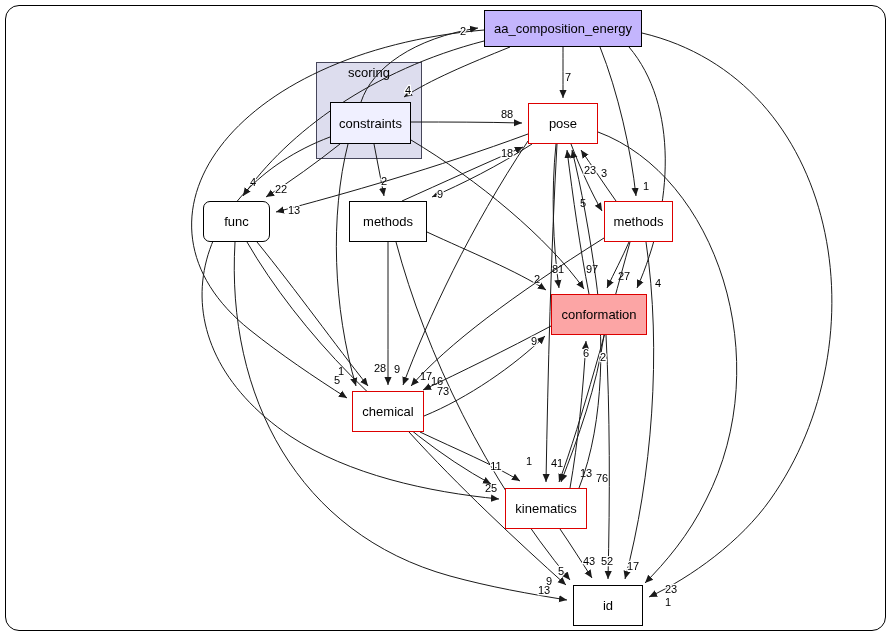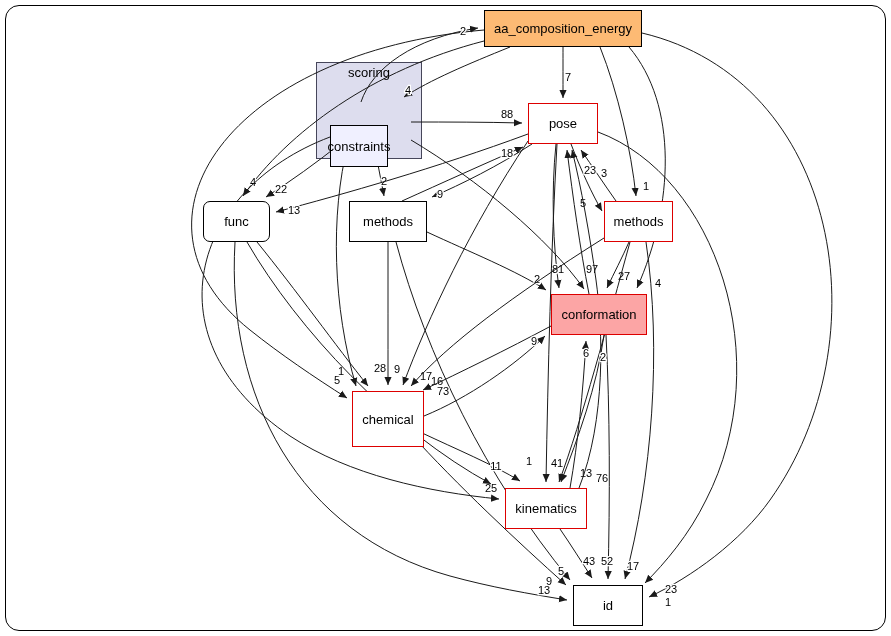--- a/index.html
+++ b/index.html
@@ -116,24 +116,24 @@
       <path d="M560,529 C571,545 581,561 592,578" class="edge" marker-end="url(#arrowhead)"></path>
       <text x="589" y="562" class="edge-label">43</text>
       <path d="M257,242 C296,290 336,346 368,386" class="edge" marker-end="url(#arrowhead)"></path>
       <text x="380" y="369" class="edge-label">28</text>
       <path d="M247,242 C298,330 392,430 491,484" class="edge" marker-end="url(#arrowhead)"></path>
       <text x="496" y="467" class="edge-label">11</text>
       <path d="M235,242 C226,396 298,534 450,576 C490,587 530,594 567,600" class="edge" marker-end="url(#arrowhead)"></path>
       <text x="544" y="591" class="edge-label">13</text>
     </svg>
   <div id="node-layer">
-      <div class="node" style="left: 484px; top: 10px; width: 158px; height: 37px; border-color: rgb(0, 0, 0); background: #fdba74;">aa_composition_energy</div>
-      <div class="node" style="left: 330px; top: 102px; width: 58px; height: 42px; border-color: rgb(0, 0, 0); background: rgb(240, 240, 255); margin-top: 23px;">constraints</div>
+      <div class="node" style="left: 484px; top: 10px; width: 158px; height: 37px; border-color: rgb(0, 0, 0); background: #c4b5fd;">aa_composition_energy</div>
+      <div class="node" style="left: 330px; top: 102px; width: 81px; height: 42px; border-color: rgb(0, 0, 0); background: rgb(240, 240, 255);">constraints</div>
       <div class="node" style="left: 528px; top: 103px; width: 70px; height: 41px; border-color: rgb(221, 0, 0); background: rgb(255, 255, 255);">pose</div>
       <div class="node" style="left: 203px; top: 201px; width: 67px; height: 41px; border-color: rgb(0, 0, 0); background: rgb(255, 255, 255); border-radius: 7px;">func</div>
       <div class="node" style="left: 349px; top: 201px; width: 78px; height: 41px; border-color: rgb(0, 0, 0); background: rgb(255, 255, 255);">methods</div>
       <div class="node" style="left: 604px; top: 201px; width: 69px; height: 41px; border-color: rgb(221, 0, 0); background: rgb(255, 255, 255);">methods</div>
       <div class="node" style="left: 551px; top: 294px; width: 96px; height: 41px; border-color: rgb(221, 0, 0); background: #fca5a5;">conformation</div>
-      <div class="node" style="left: 352px; top: 391px; width: 72px; height: 56px; border-color: rgb(221, 0, 0); background: rgb(255, 255, 255);">chemical</div>
+      <div class="node" style="left: 352px; top: 391px; width: 72px; height: 41px; border-color: rgb(221, 0, 0); background: rgb(255, 255, 255);">chemical</div>
       <div class="node" style="left: 505px; top: 488px; width: 82px; height: 41px; border-color: rgb(221, 0, 0); background: rgb(255, 255, 255);">kinematics</div>
       <div class="node" style="left: 573px; top: 585px; width: 70px; height: 41px; border-color: rgb(0, 0, 0); background: rgb(255, 255, 255);">id</div>
     </div>
 </div>
 
 </body></html>

